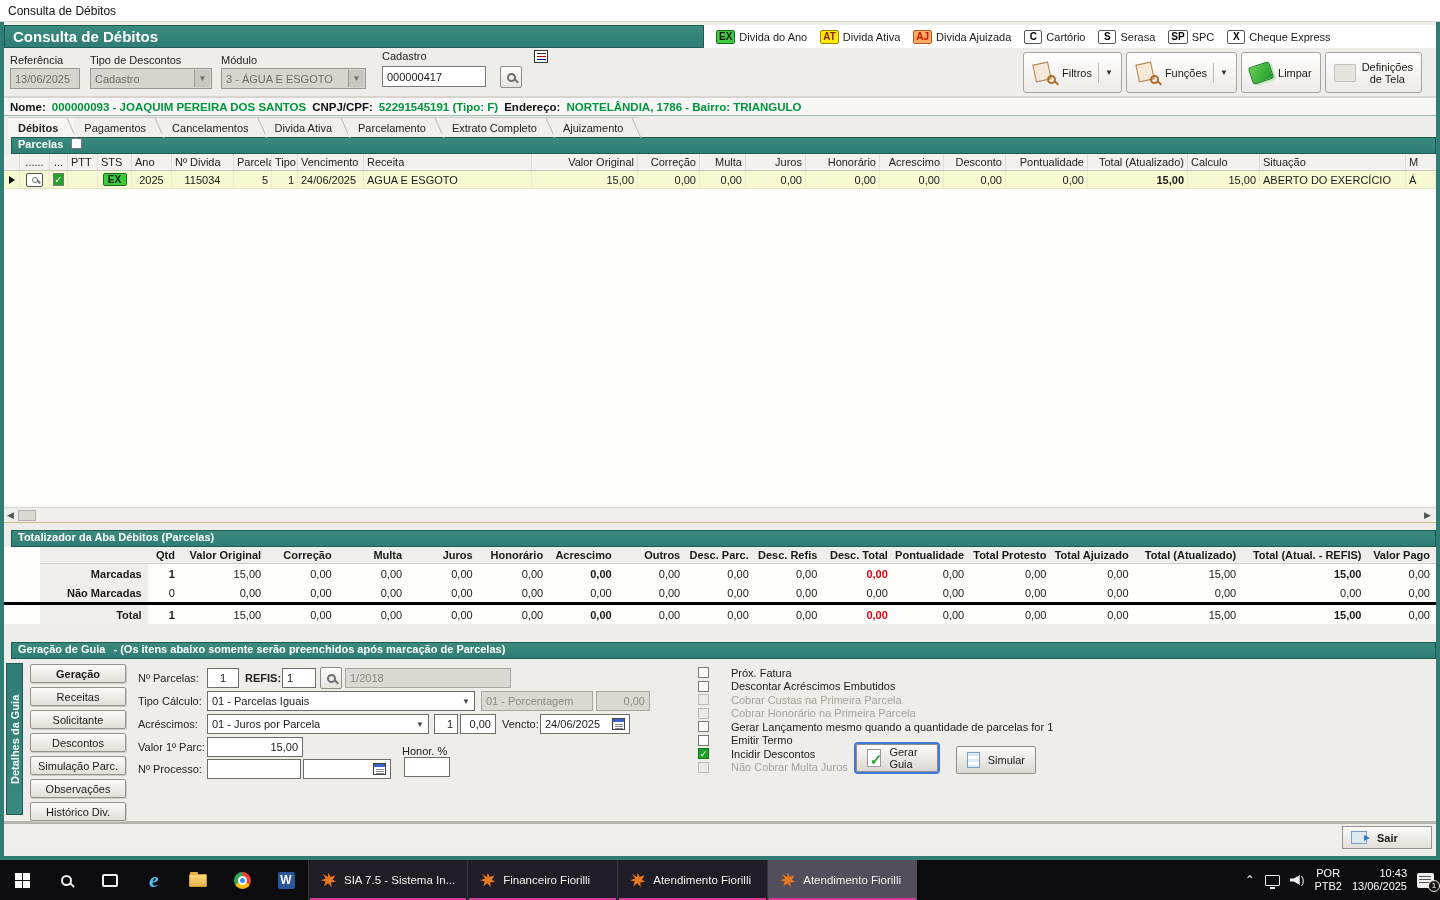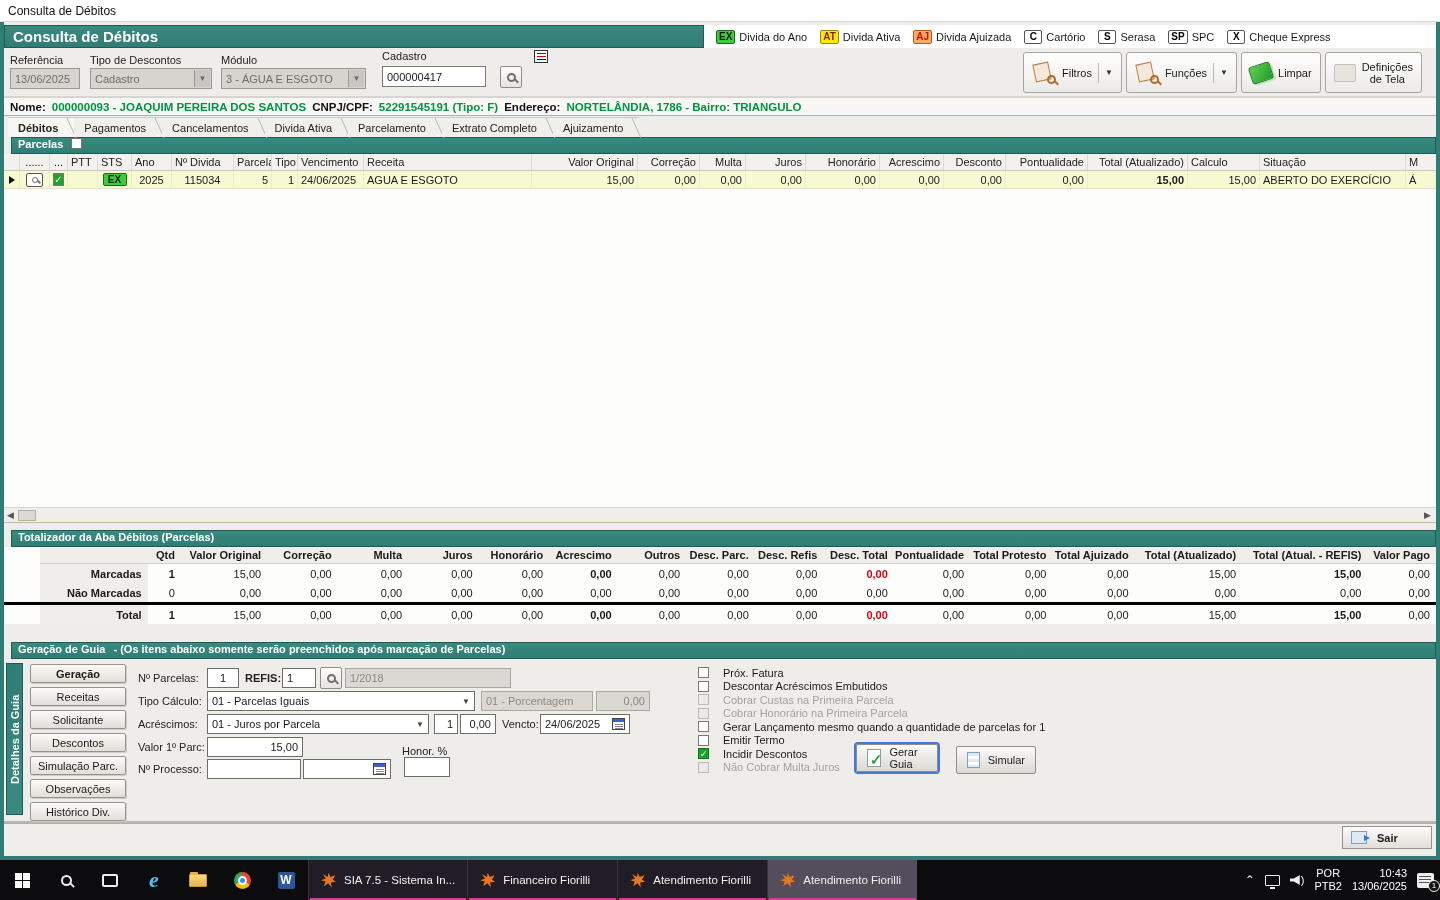--- a/index.html
+++ b/index.html
@@ -131,21 +131,21 @@
   .ginp { position:absolute; height:20px; border:1px solid #6f6d69; background:#fff; font-size:11px;
           display:flex; align-items:center; padding:0 4px; }
   .ginp.disabled { background:#dbd8d3; color:#8a8884; border-color:#a9a7a3; }
   .ginp .chev { margin-left:auto; font-size:8px; color:#444; }
   .cal-icon { width:13px; height:12px; margin-left:auto; border:1px solid #444; background:
               linear-gradient(#fff,#fff); position:relative; }
   .cal-icon::before { content:""; position:absolute; inset:0 0 auto 0; height:3px; background:#3a62c9; }
   .cal-icon::after { content:""; position:absolute; left:2px; top:5px; width:8px; height:1px;
                      box-shadow:0 2px 0 #888, 0 4px 0 #888; background:#888; }
   .chk-col { position:absolute; left:694px; top:8px; display:flex; flex-direction:column; gap:2.5px; }
-  .chk-row { display:flex; align-items:center; gap:14px; height:11px; }
+  .chk-row { display:flex; align-items:center; gap:22px; height:11px; }
   .chk-box { width:11px; height:11px; background:#fff; border:1px solid #7a7874; display:flex; align-items:center;
              justify-content:center; font-size:9px; color:#fff; }
   .chk-row.checked .chk-box { background:#1ea32a; border-color:#11761b; }
   .chk-row.checked .chk-box::after { content:"\2713"; }
   .chk-row.disabled { color:#a5a29d; }
   .chk-row.disabled .chk-box { background:#eceae6; border-color:#bcbab5; }
   .action-btn { position:absolute; height:28px; display:flex; align-items:center; gap:8px; padding:0 10px;
                 background:linear-gradient(#fbfaf8,#dcd9d4); border:1px solid #8f8d89; border-radius:2px; font-size:11px; }
   .action-btn.focused { outline:2px solid #3f7ad6; }
   .ico-genguia { width:20px; height:18px; background:#fff; border:1px solid #999; position:relative; }

